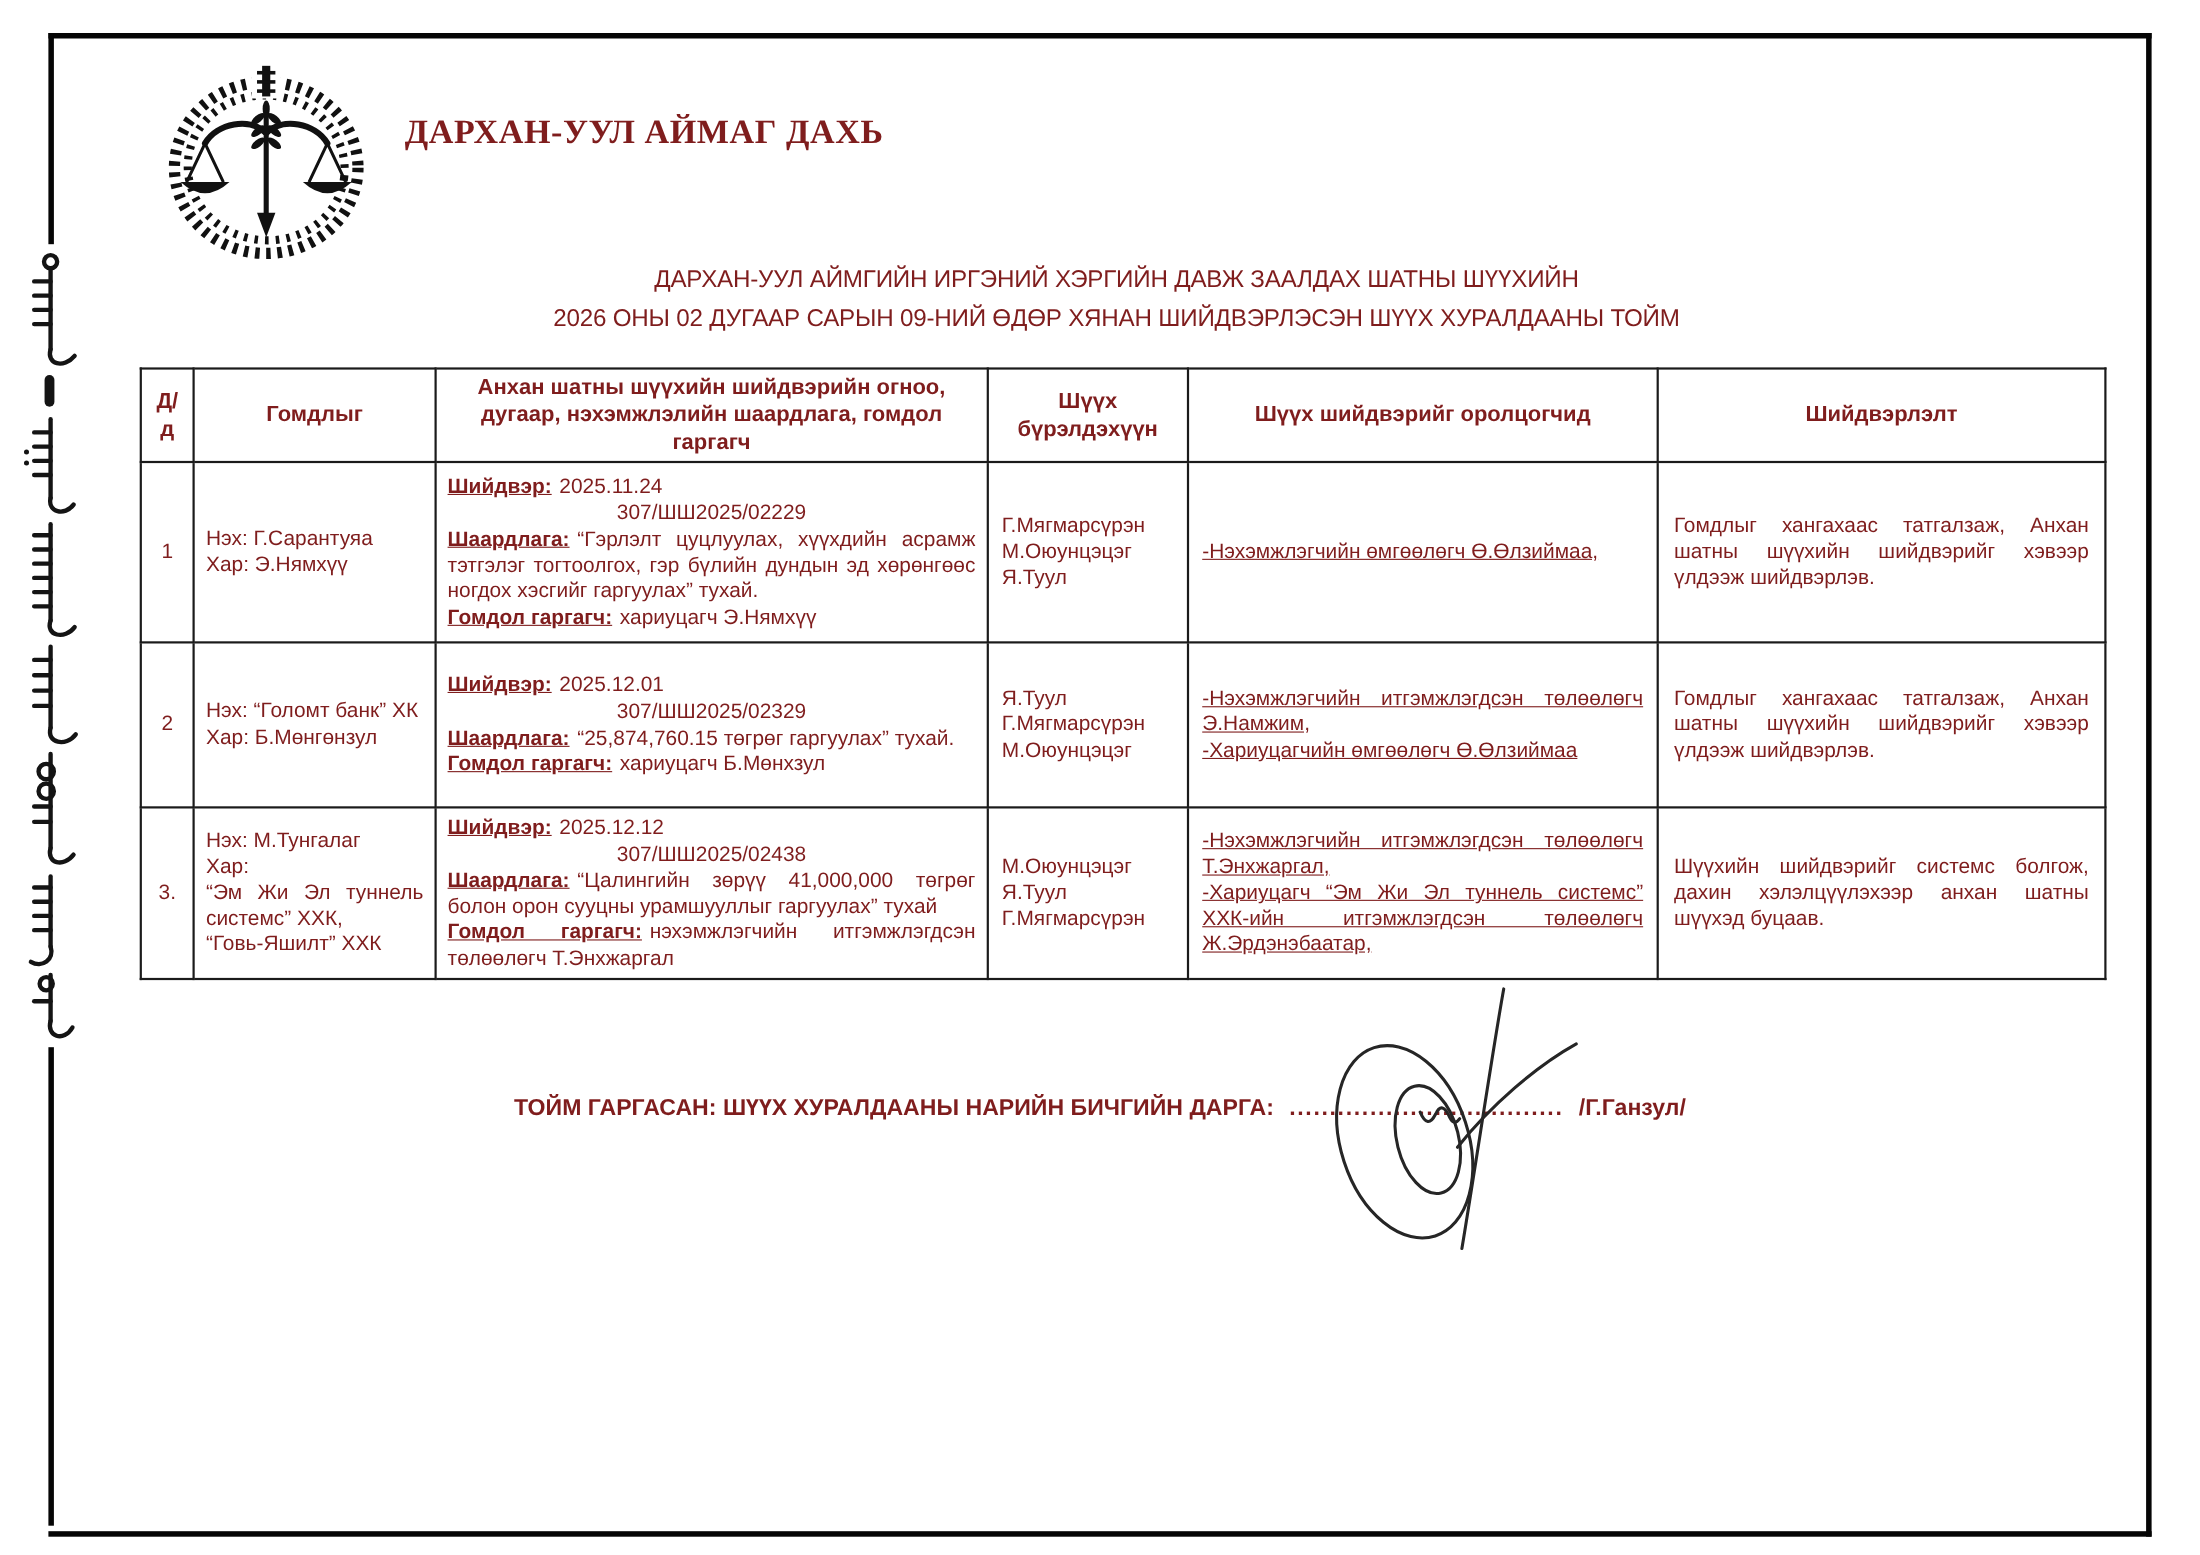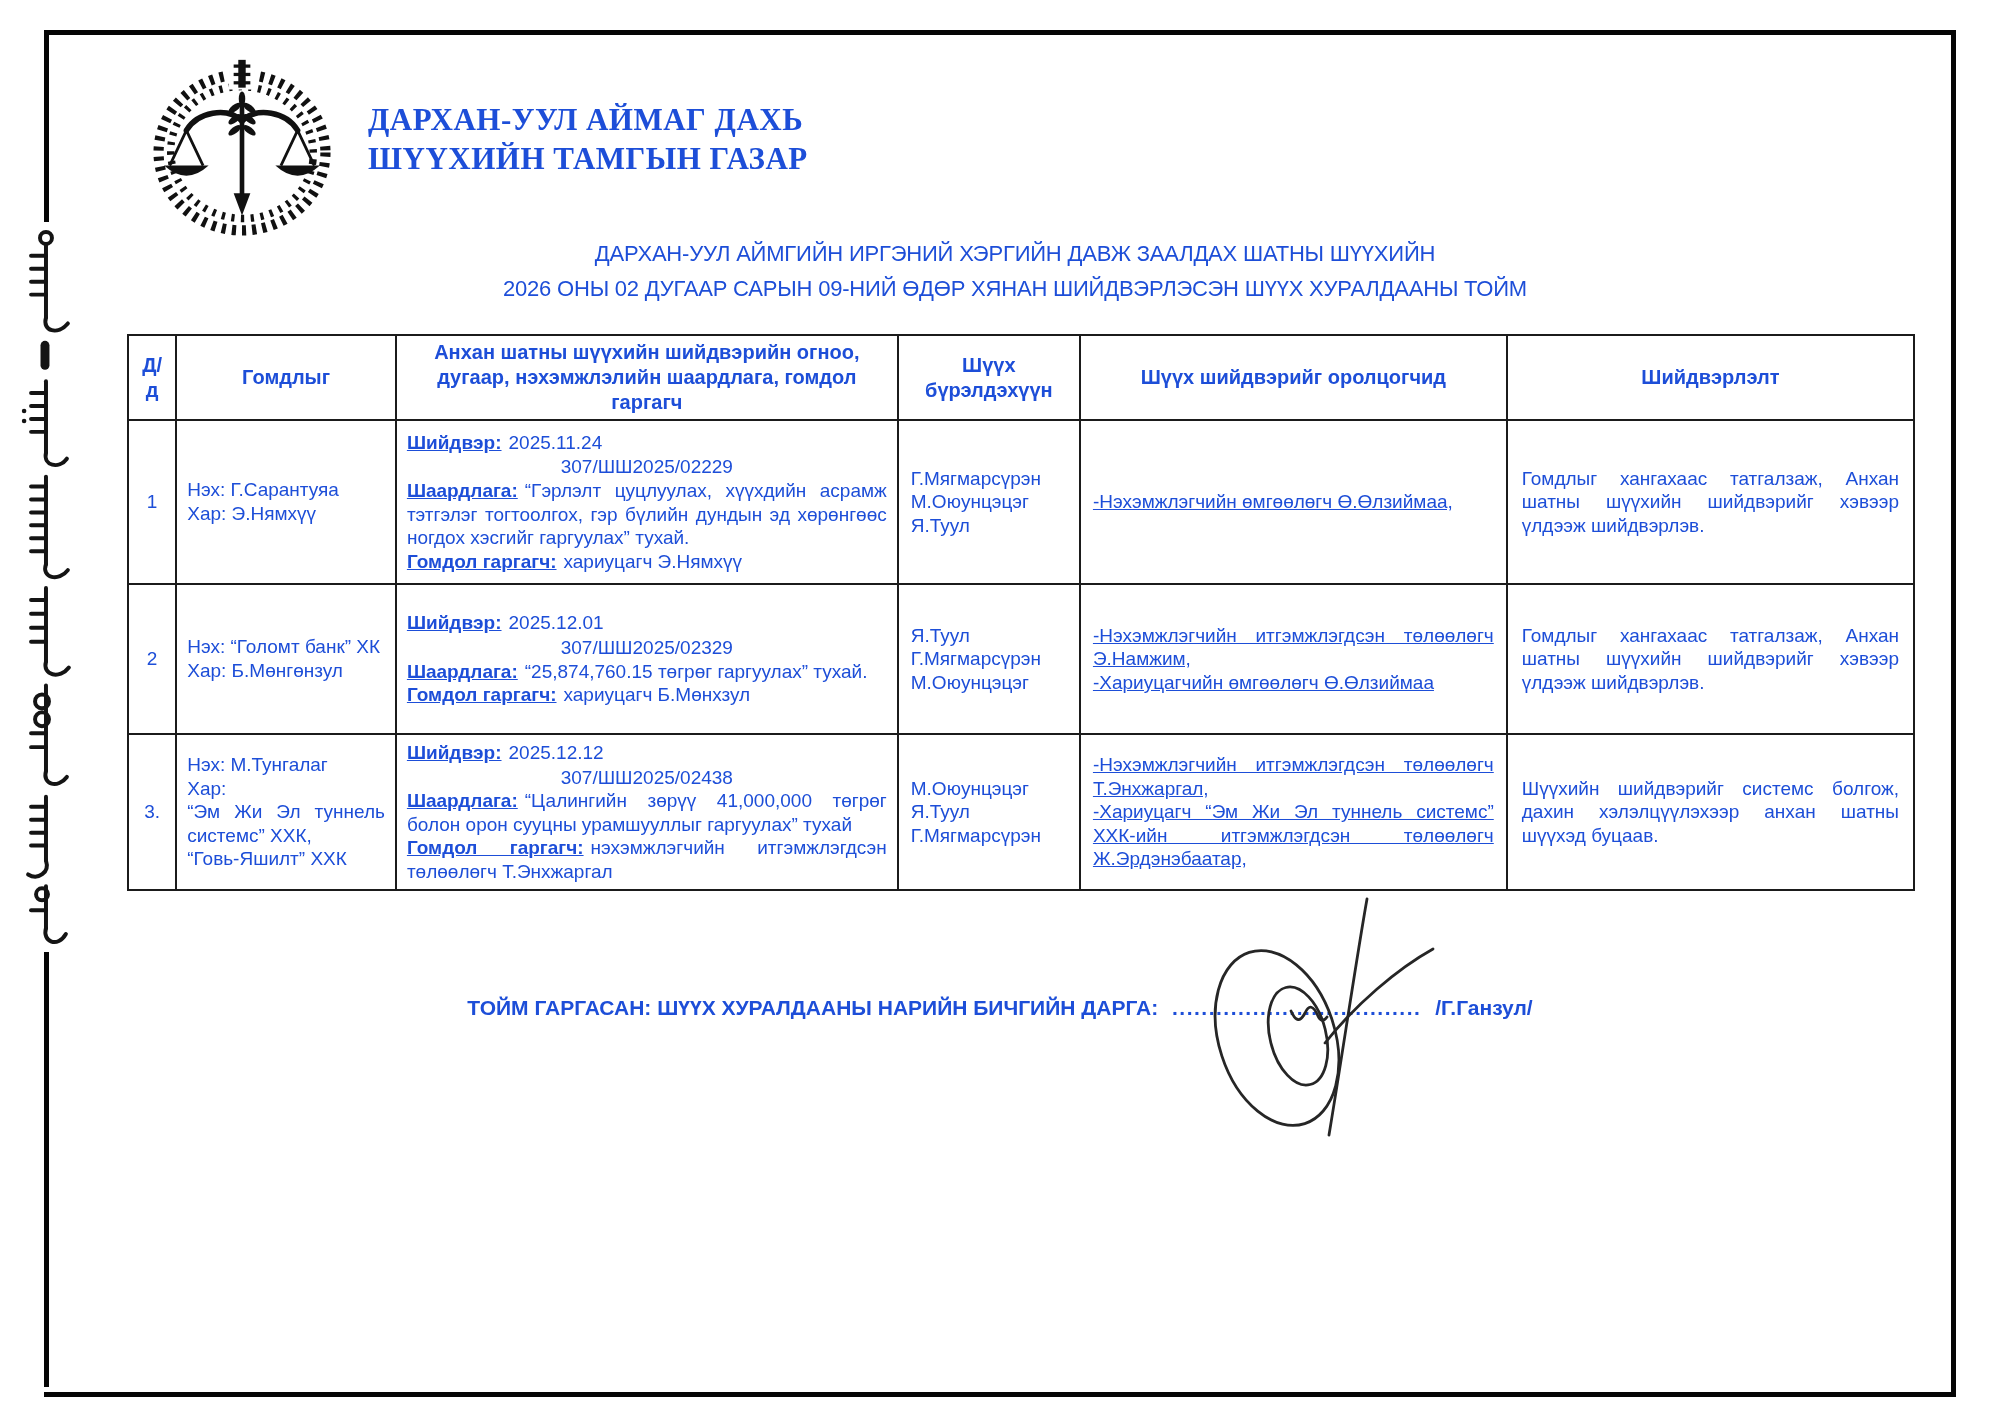--- a/index.html
+++ b/index.html
@@ -1,17 +1,17 @@
 <!DOCTYPE html>
 <html><head>
 <meta charset="utf-8">
 <style>
   html,body{margin:0;padding:0;background:#e8e8e8;}
   .page{position:relative;width:2000px;height:1414px;background:#ffffff;overflow:hidden;
-        font-family:"Liberation Sans", sans-serif;color:#1d4ed8;}
+        font-family:"Liberation Sans", sans-serif;color:#7f1d1d;}
   
   .frame{position:absolute;left:44px;top:30px;width:1907px;height:1357px;
          border-top:5px solid #050505;border-right:5px solid #050505;border-bottom:5px solid #050505;}
   .frame-left-top{position:absolute;left:44px;top:30px;width:5px;height:192px;background:#050505;}
   .frame-left-bottom{position:absolute;left:44px;top:952px;width:5px;height:435px;background:#050505;}
   .mongol-script{position:absolute;left:10px;top:226px;width:66px;height:726px;}
   
   .logo{position:absolute;left:143px;top:58px;width:198px;height:178px;}
   .org-name{position:absolute;left:368px;top:100px;font-family:"Liberation Serif", serif;
             font-weight:700;font-size:31px;line-height:39px;letter-spacing:.5px;}
@@ -113,21 +113,20 @@
 
     <path d="M16 116 Q 40 138 64 116 Z" fill="#111"></path>
     <path d="M136 116 Q 160 138 184 116 Z" fill="#111"></path>
 
     <path d="M100 48 V148" stroke="#111" stroke-width="5"></path>
     <polygon points="100,170 91,146 109,146" fill="#111"></polygon>
   </svg>
 
   <div class="org-name">
     <div>ДАРХАН-УУЛ АЙМАГ ДАХЬ</div>
-    <div>ШҮҮХИЙН ТАМГЫН ГАЗАР</div>
   </div>
 
   <div class="doc-title">
     <div>ДАРХАН-УУЛ АЙМГИЙН ИРГЭНИЙ ХЭРГИЙН ДАВЖ ЗААЛДАХ ШАТНЫ ШҮҮХИЙН</div>
     <div>2026 ОНЫ 02 ДУГААР САРЫН 09-НИЙ ӨДӨР ХЯНАН ШИЙДВЭРЛЭСЭН ШҮҮХ ХУРАЛДААНЫ ТОЙМ</div>
   </div>
 
   <table class="toim">
     <colgroup>
       <col style="width:2.7%">

